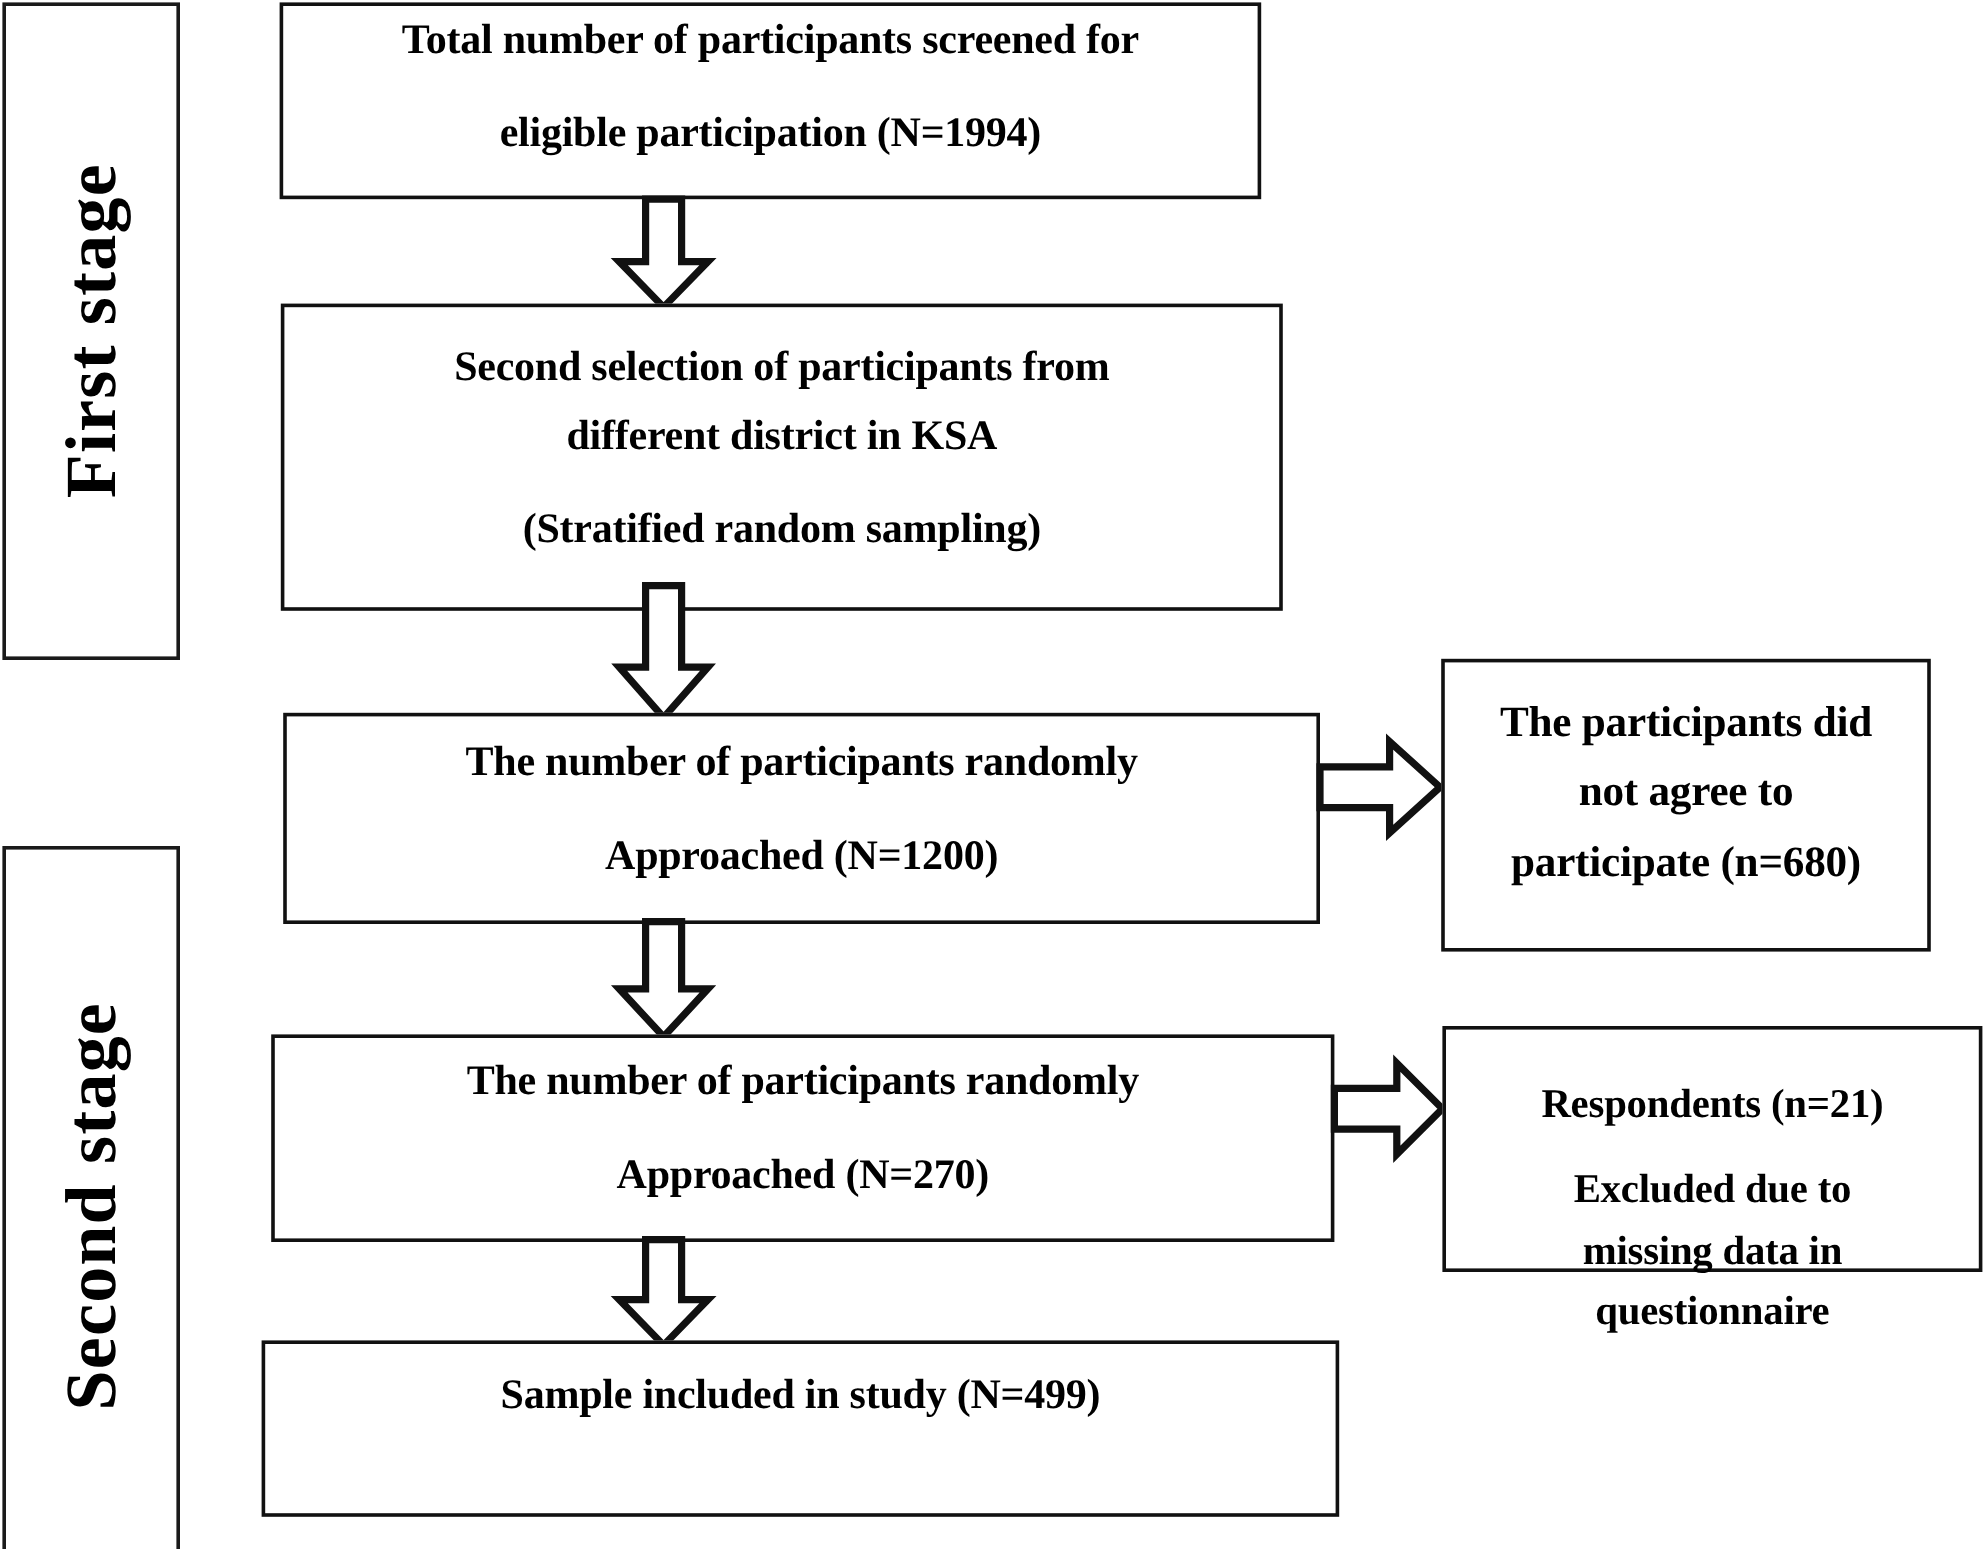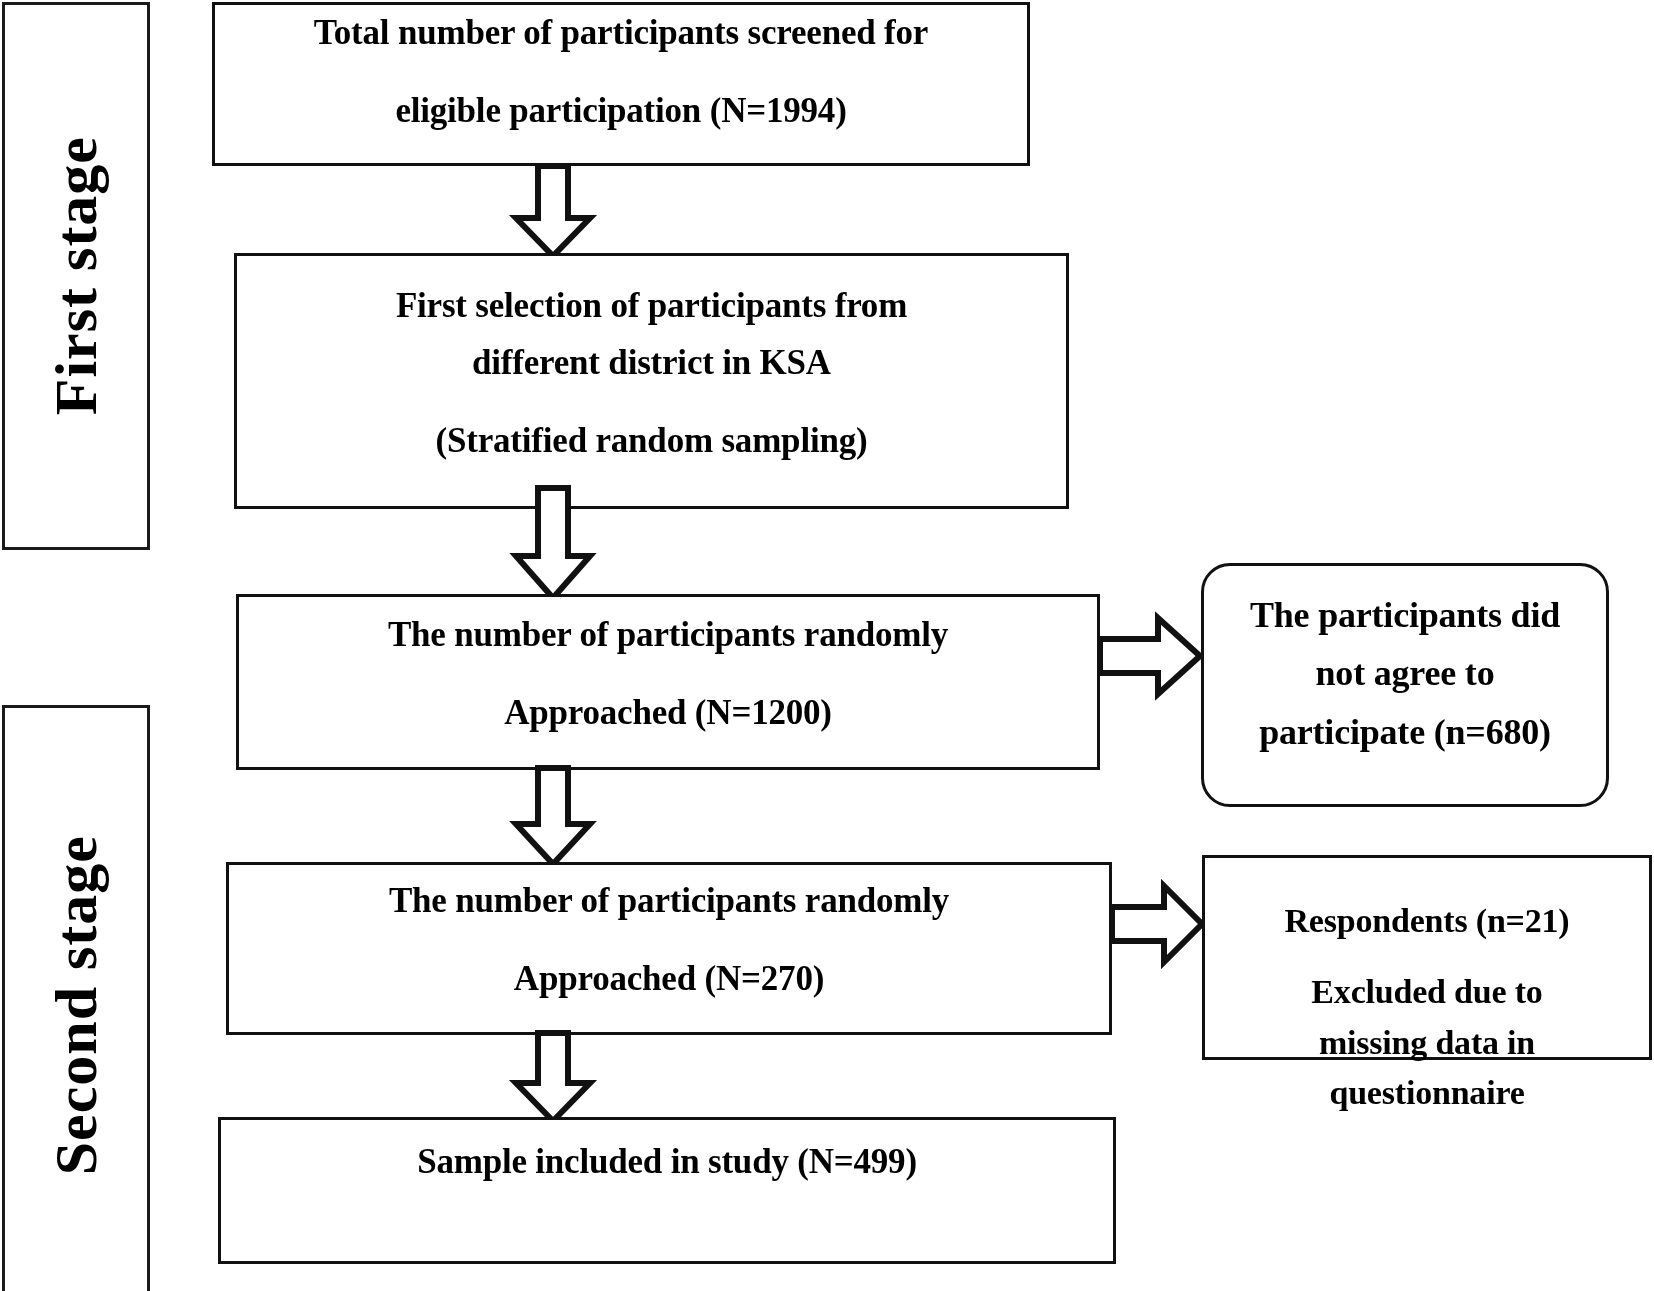--- a/index.html
+++ b/index.html
@@ -78,37 +78,37 @@
 <div id="canvas">
 
   <div class="stage-rail" style="left:2px; top:2px; width:148px; height:548px;">
     <span class="vlabel">First stage</span>
   </div>
 
   <div class="stage-rail" style="left:2px; top:705px; width:148px; height:600px;">
     <span class="vlabel">Second stage</span>
   </div>
 
-  <div class="box" style="left:212px; top:2px; width:818px; height:164px;">
+  <div class="box" style="left:233px; top:2px; width:818px; height:164px;">
     <div class="txt f35">
       <span class="ln">Total number of participants screened for</span>
       <span class="gap"></span>
       <span class="ln">eligible participation (N=1994)</span>
     </div>
   </div>
 
   <div class="arrow" style="left:508px; top:166px;">
     <svg width="90" height="92" viewBox="0 0 90 92">
       <polygon points="30,0 60,0 60,52 82,52 45,90 8,52 30,52" fill="#ffffff" stroke="#111111" stroke-width="6" stroke-linejoin="miter"></polygon>
     </svg>
   </div>
 
   <div class="box" style="left:234px; top:253px; width:835px; height:256px;">
     <div class="txt f35" style="padding-top:22px;">
-      <span class="ln">First selection of participants from</span>
+      <span class="ln">Second selection of participants from</span>
       <span class="ln">different district in KSA</span>
       <span class="gap"></span>
       <span class="ln">(Stratified random sampling)</span>
     </div>
   </div>
 
   <div class="arrow" style="left:508px; top:488px;">
     <svg width="90" height="112" viewBox="0 0 90 112">
       <polygon points="30,0 60,0 60,68 82,68 45,110 8,68 30,68" fill="#ffffff" stroke="#111111" stroke-width="6" stroke-linejoin="miter"></polygon>
     </svg>
@@ -121,21 +121,21 @@
       <span class="ln">Approached (N=1200)</span>
     </div>
   </div>
 
   <div class="arrow" style="left:1100px; top:612px;">
     <svg width="104" height="88" viewBox="0 0 104 88">
       <polygon points="0,27 58,27 58,6 100,44 58,82 58,61 0,61" fill="#ffffff" stroke="#111111" stroke-width="6" stroke-linejoin="miter"></polygon>
     </svg>
   </div>
 
-  <div class="box" style="left:1201px; top:563px; width:408px; height:244px;border-radius:29px;">
+  <div class="box" style="left:1201px; top:549px; width:408px; height:244px;">
     <div class="txt f36" style="padding-top:20px;">
       <span class="ln">The participants did</span>
       <span class="ln">not agree to</span>
       <span class="ln">participate (n=680)</span>
     </div>
   </div>
 
   <div class="arrow" style="left:508px; top:768px;">
     <svg width="90" height="98" viewBox="0 0 90 98">
       <polygon points="30,0 60,0 60,56 82,56 45,96 8,56 30,56" fill="#ffffff" stroke="#111111" stroke-width="6" stroke-linejoin="miter"></polygon>

